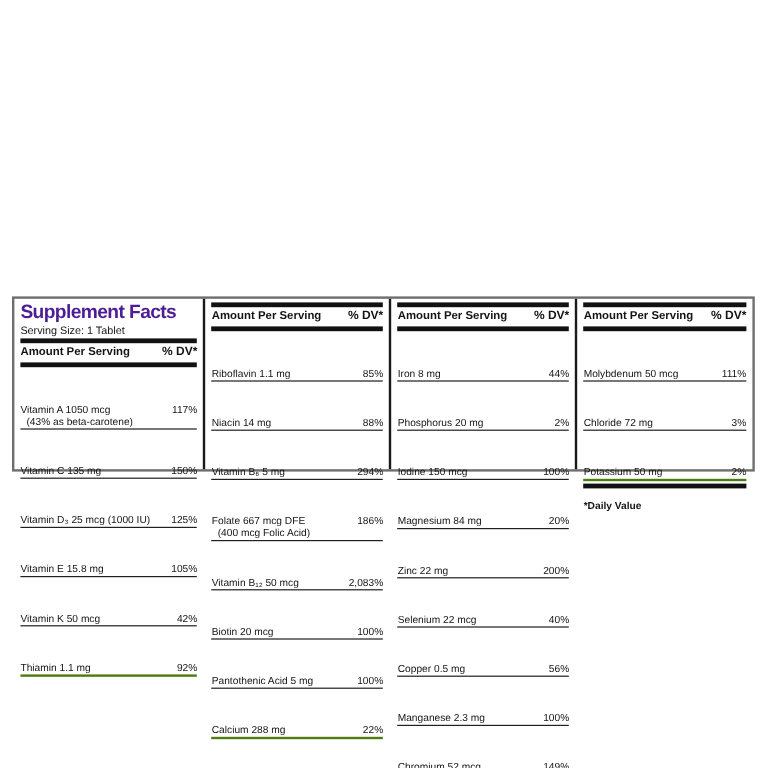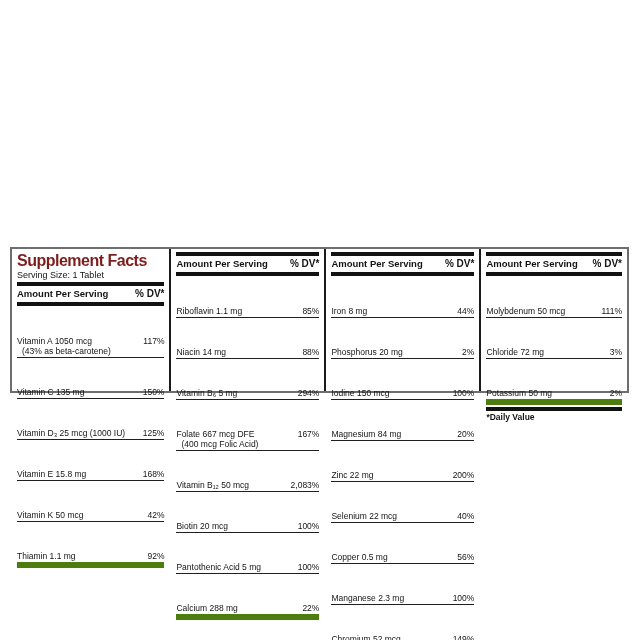--- a/index.html
+++ b/index.html
@@ -16,43 +16,43 @@
   }
   .col { padding: 2px 5px 0 5px; height: 100%; }
   .col + .col { border-left: 2px solid #1a1a1a; }
   .c1 { width: 25.6%; }
   .c2 { width: 25.2%; }
   .c3 { width: 25.2%; }
   .c4 { width: 24.0%; }
 
   .title {
     font-size: 16px; font-weight: bold; letter-spacing: -0.5px;
-    line-height: 16px; white-space: nowrap; padding-top: 2px; color: #7f1d1d;
+    line-height: 16px; white-space: nowrap; padding-top: 2px; color: #4c1d95;
   }
   .serving { font-size: 9px; line-height: 12px; white-space: nowrap; }
 
   .bar { height: 4px; background: #121212; margin: 1px 0; }
   .bar.top { margin-top: 1px; }
 
   .colhead {
     display: flex; justify-content: space-between; align-items: flex-start;
     font-weight: bold; font-size: 9.5px; line-height: 12px; padding: 1px 0 1px;
   }
   .colhead .dv { font-size: 10px; }
 
   .rows { width: 100%; }
-  .rows.ruled-end { border-bottom: 6px solid #4d7c0f; }
+  .rows.ruled-end { border-bottom: 2px solid #4d7c0f; }
   .row { font-size: 8.5px; line-height: 10px; padding: 1px 0 1px; }
   .row + .row { border-top: 1px solid #1f1f1f; }
   .row-line { display: flex; justify-content: space-between; align-items: baseline; }
   .nname { white-space: nowrap; }
   .ndv { white-space: nowrap; padding-left: 4px; margin-top: 28px; }
   .nname2 { padding-left: 5px; white-space: nowrap; }
 
-  .footnote { font-size: 8.5px; font-weight: bold; line-height: 11px; padding-top: 0; }
+  .footnote { font-size: 8.5px; font-weight: bold; line-height: 11px; padding-top: 8px; }
   .foot-bar { margin-top: 2px; }
 </style>
 </head>
 <body>
 
 <div class="canvas">
   <div class="label-box">
 
     <div class="col c1">
       <div class="title">Supplement Facts</div>
@@ -79,21 +79,21 @@
           </div>
           <div class="row">
             <div class="row-line">
               <span class="nname">Vitamin D₃ 25 mcg (1000 IU)</span>
               <span class="ndv">125%</span>
             </div>
           </div>
           <div class="row">
             <div class="row-line">
               <span class="nname">Vitamin E  15.8 mg</span>
-              <span class="ndv">168%</span>
+              <span class="ndv">105%</span>
             </div>
           </div>
           <div class="row">
             <div class="row-line">
               <span class="nname">Vitamin K 50 mcg</span>
               <span class="ndv">42%</span>
             </div>
           </div>
           <div class="row">
             <div class="row-line">
@@ -126,21 +126,21 @@
           </div>
           <div class="row">
             <div class="row-line">
               <span class="nname">Vitamin B₆ 5 mg</span>
               <span class="ndv">294%</span>
             </div>
           </div>
           <div class="row">
             <div class="row-line">
               <span class="nname">Folate 667 mcg DFE</span>
-              <span class="ndv">167%</span>
+              <span class="ndv">186%</span>
             </div>
             <div class="nname2">(400 mcg Folic Acid)</div>
           </div>
           <div class="row">
             <div class="row-line">
               <span class="nname">Vitamin B₁₂ 50 mcg</span>
               <span class="ndv">2,083%</span>
             </div>
           </div>
           <div class="row">

